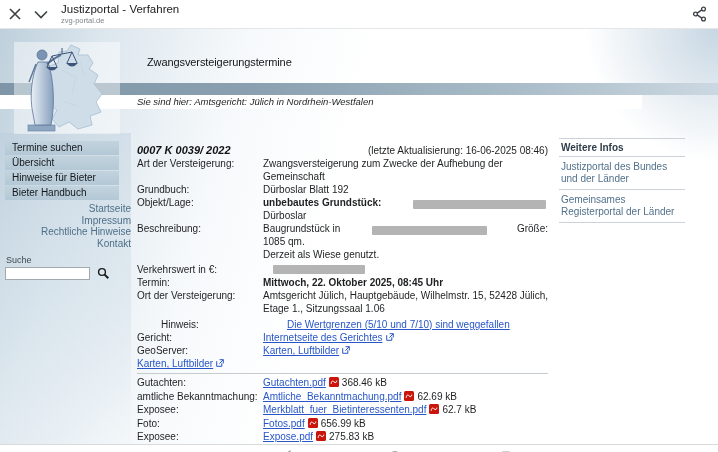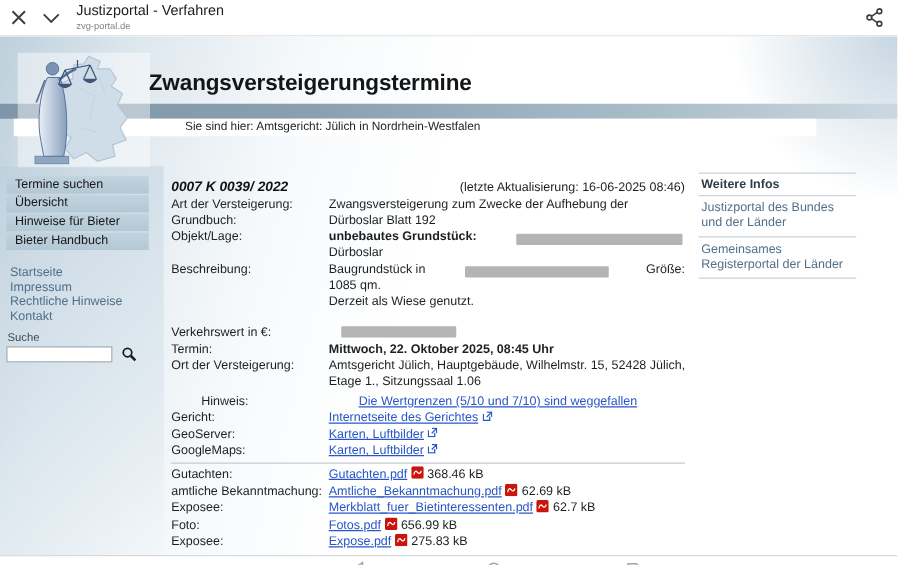--- a/index.html
+++ b/index.html
@@ -19,48 +19,48 @@
 
   
   .page { position:absolute; top:29px; left:0; width:718px; height:415px;
           background-image:
             radial-gradient(circle at 100% 0%, rgba(189,207,221,.85), rgba(189,207,221,0) 16%),
             linear-gradient(105deg, #bed0dc 0%, #dde7ee 13%, #f6f9fb 30%, #ffffff 46%);
           background-color:#fff; }
 
   .band { position:absolute; top:54px; left:0; width:718px; height:12px;
           background:linear-gradient(90deg,#7e96a7 0%,#8aa0b0 35%,#a9bcc8 72%,#ccd8e1 100%); }
-  .crumbbar { position:absolute; top:66px; left:11px; width:642px; height:14px; background:#fff; }
+  .crumbbar { position:absolute; top:66px; left:0; width:642px; height:14px; background:#fff;font-style:italic; }
   .crumbbar span { position:absolute; left:137px; top:0; font-size:9.5px; line-height:14px; color:#1d1f21; }
-  .ptitle { position:absolute; left:119px; top:27px; font-size:18px; font-weight:700;
+  .ptitle { position:absolute; left:147px; top:27px; font-size:11px; font-weight:400;
             letter-spacing:-0.1px; color:#131517; }
   .logo { position:absolute; left:14px; top:13px; width:106px; height:92px; z-index:2; }
 
   
   .left { position:absolute; left:0; top:104px; width:131px; height:311px;
           background:linear-gradient(180deg, rgba(183,203,218,.40), rgba(209,223,233,.45) 55%, rgba(238,244,248,.25) 100%); }
   .btns { margin-top:8px; }
   .sbtn { margin:0 12px 1px 5px; height:14px; line-height:14px; padding-left:7px;
           background:linear-gradient(#c2d3de,#b3c8d5); color:#14181b; font-size:10px; cursor:pointer; }
-  .slinks { margin-top:13px; }
+  .slinks { margin-top:3px;text-align:right; }
   .slink { margin-left:8px; line-height:11.5px; font-size:10px; color:#4e7089; cursor:pointer; }
   .search { margin-top:6px; }
   .slabel { margin-left:6px; font-size:9px; color:#3e4a52; }
   .srow { display:flex; align-items:center; margin-top:2px; }
   .sinput { margin-left:5px; width:85px; height:13px; border:1px solid #a2aab0; background:#fff;
             font-size:9px; padding:0 3px; }
   .mag { margin-left:7px; cursor:pointer; display:inline-flex; }
 
   
   .content { position:absolute; left:137px; top:115px; width:411px; }
   .caserow { display:flex; justify-content:space-between; align-items:baseline; line-height:13px; }
   .casenum { font-size:11px; font-weight:bold; color:#101214;font-style:italic; }
   .updated { font-size:10px; color:#1d1f21; }
   .drow { display:flex; line-height:13px; font-size:10px; color:#1d1f21; }
-  .drow.gap { margin-top:12px;gap:10px; }
+  .drow.gap { margin-top:2px;gap:10px; }
   .drow.gap2 { margin-top:3px;padding-left:24px; }
   .dlbl { width:126px; flex:0 0 126px; }
   .dval { flex:1; min-width:0; }
   .dline { white-space:nowrap; }
   .dline.fx { display:flex; align-items:flex-end;gap:28px; }
   .b { font-weight:bold; }
   .redact { display:inline-block; height:9px; background:#b4b4b4; vertical-align:-1px; border-radius:1px; }
   .redact.fill { flex:1; margin:0 2px 0 4px; height:9px; }
   .lnk { color:#2856c8; text-decoration:underline; font-size:10px; cursor:pointer; }
   .ext { display:inline-flex; margin-left:3px; vertical-align:0; }
@@ -170,20 +170,21 @@
   <main class="content">
     <div class="caserow">
       <span class="casenum">0007 K 0039/ 2022</span>
       <span class="updated">(letzte Aktualisierung: 16-06-2025 08:46)</span>
     </div>
     <div>
         <div class="drow">
           <div class="dlbl">Art der Versteigerung:</div>
           <div class="dval">
             <div class="dline"><span>Zwangsversteigerung zum Zwecke der Aufhebung der</span></div>
+            <div class="dline"><span>Gemeinschaft</span></div>
           </div>
         </div>
         <div class="drow">
           <div class="dlbl">Grundbuch:</div>
           <div class="dval">
             <div class="dline"><span>Dürboslar Blatt 192</span></div>
           </div>
         </div>
         <div class="drow">
           <div class="dlbl">Objekt/Lage:</div>
@@ -248,21 +249,20 @@
           <div class="dval">
             <div class="dline"><a class="lnk" href="#">Karten, Luftbilder</a><span class="ext">
                 <svg width="8" height="8" viewBox="0 0 8 8">
                   <path d="M0.7,2.2 V7.3 H5.8 V4.2" stroke="#2856c8" stroke-width="1" fill="none"></path>
                   <path d="M3.6,0.7 H7.3 V4.4 M7.3,0.7 L3.4,4.6" stroke="#2856c8" stroke-width="1" fill="none"></path>
                 </svg>
               </span></div>
           </div>
         </div>
         <div class="drow">
-          <div class="dlbl">GoogleMaps:</div>
           <div class="dval">
             <div class="dline"><a class="lnk" href="#">Karten, Luftbilder</a><span class="ext">
                 <svg width="8" height="8" viewBox="0 0 8 8">
                   <path d="M0.7,2.2 V7.3 H5.8 V4.2" stroke="#2856c8" stroke-width="1" fill="none"></path>
                   <path d="M3.6,0.7 H7.3 V4.4 M7.3,0.7 L3.4,4.6" stroke="#2856c8" stroke-width="1" fill="none"></path>
                 </svg>
               </span></div>
           </div>
         </div>
       </div>

